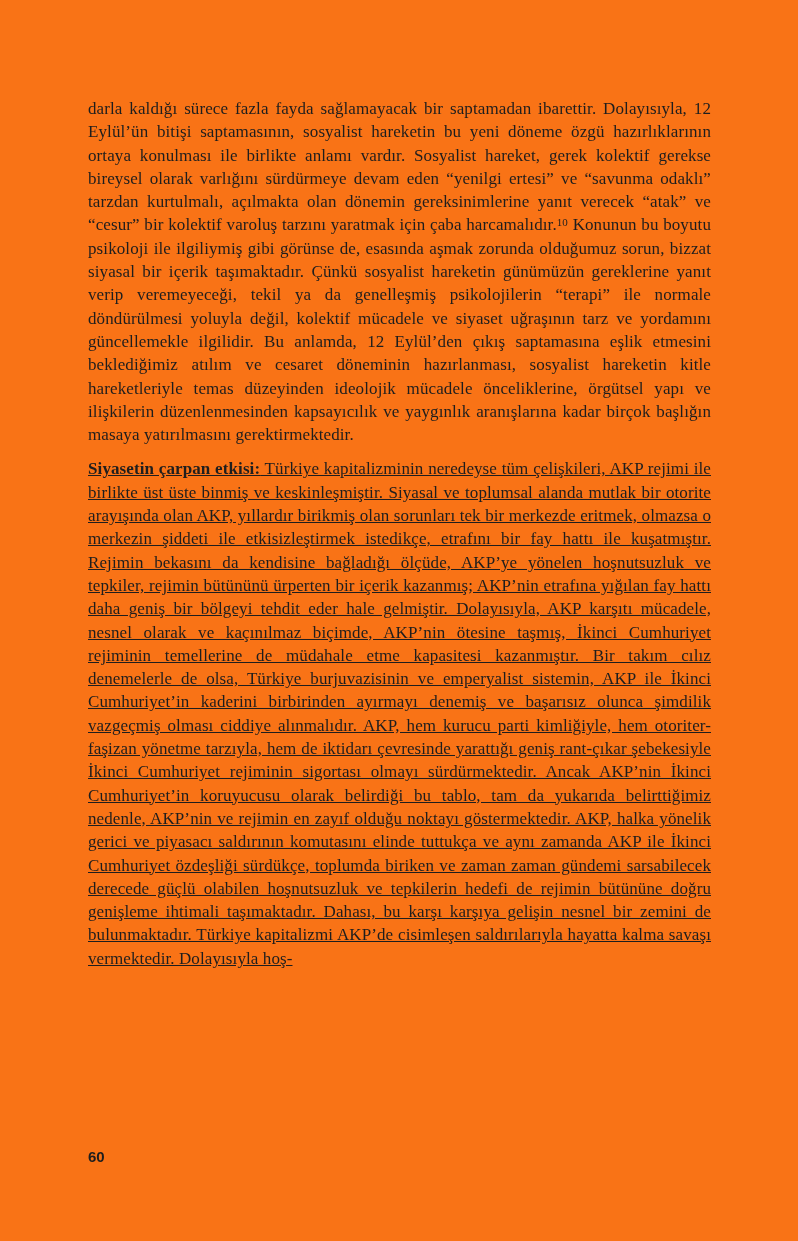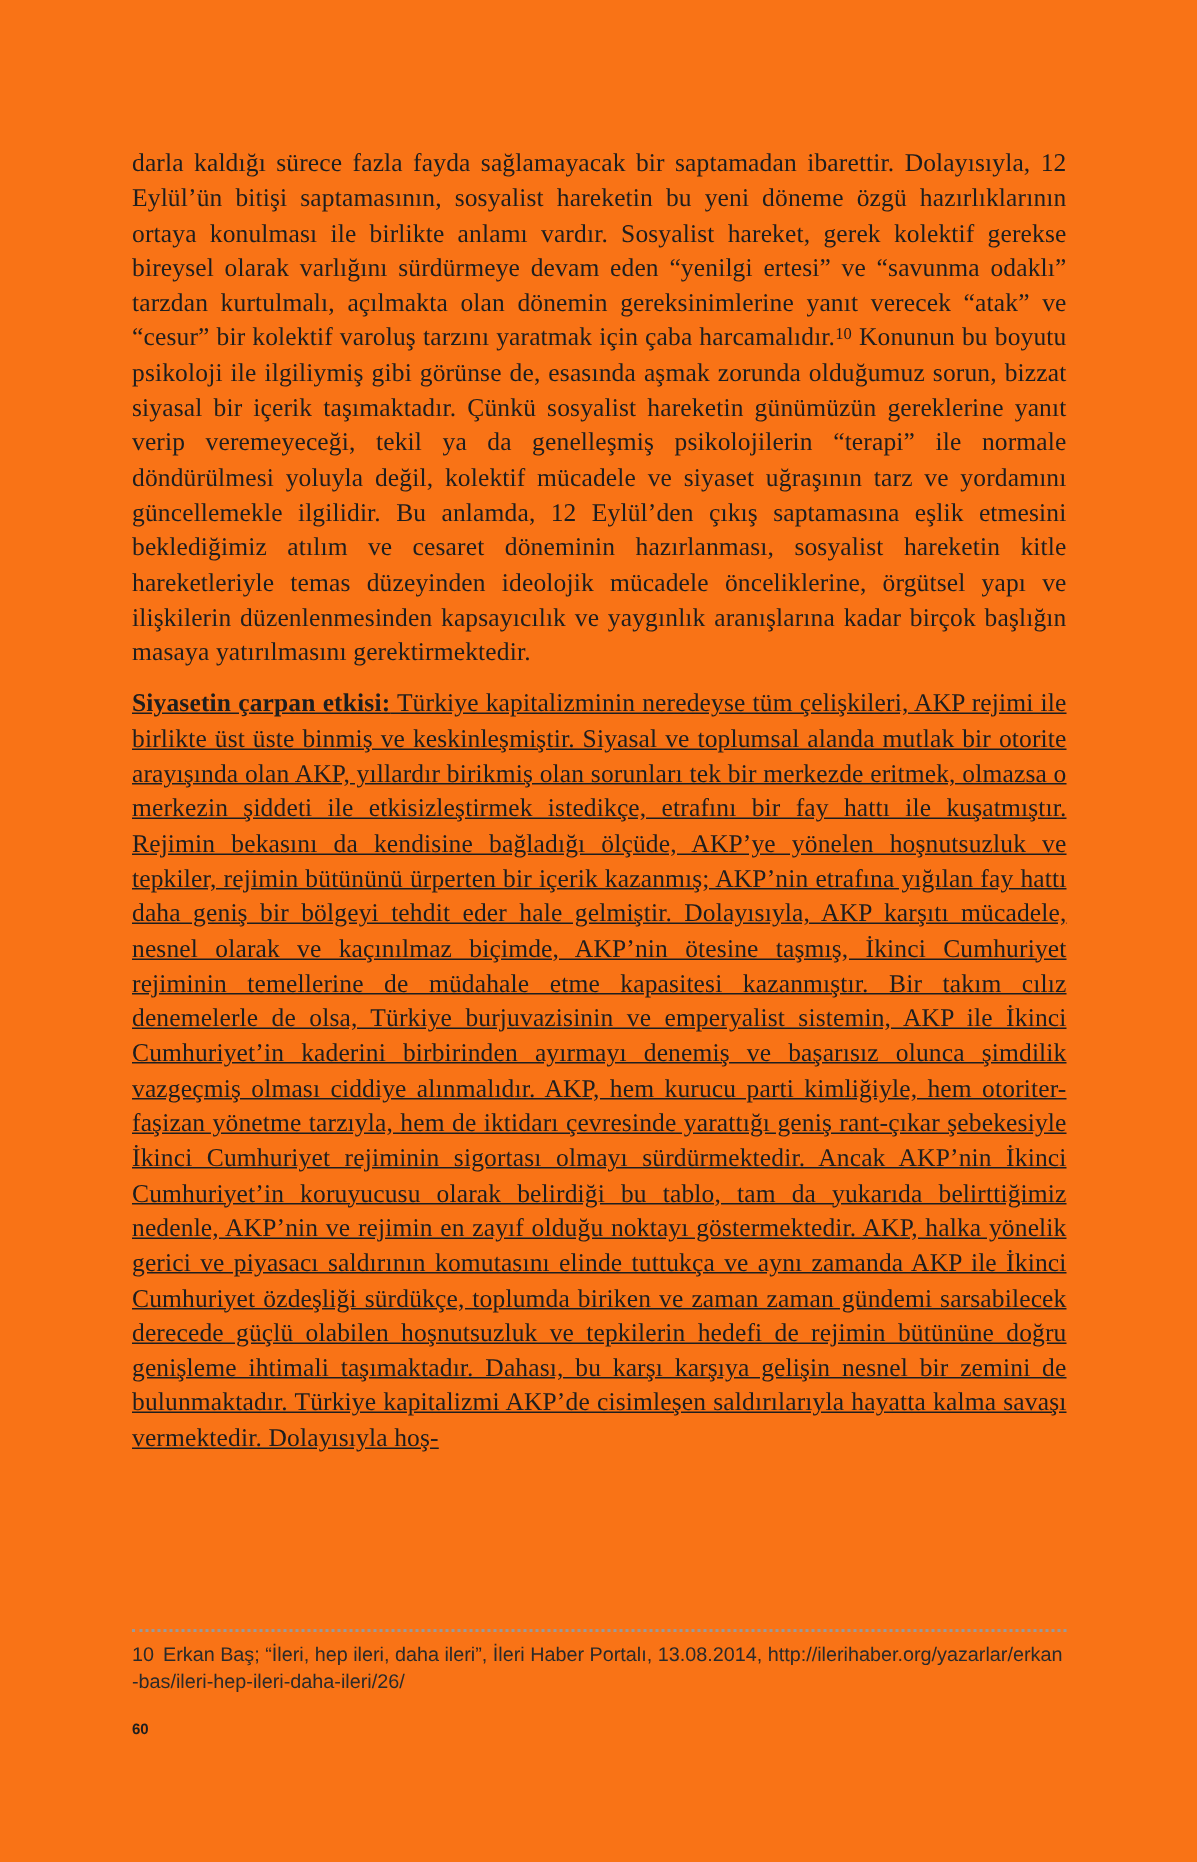--- a/index.html
+++ b/index.html
@@ -62,38 +62,34 @@
     color: #2a2a2a;
     text-align: left;
     word-break: break-all;
   }
   .fn-num { margin-right: 6px; }
   .page-number {
     position: absolute;
     left: 88px;
     top: 1148px;
     font-family: "Liberation Sans", "DejaVu Sans", sans-serif;
-    font-size: 10px;
+    font-size: 15px;
     font-weight: bold;
     color: #1e1e1e;
   }
 </style>
 </head>
 <body>
 
 <div class="page">
 
   <main class="content">
 
     <p class="para"><span>darla kaldığı sürece fazla fayda sağlamayacak bir saptamadan ibarettir. Dolayısıyla, 12 Eylül’ün bitişi saptamasının, sosyalist hareketin bu yeni döneme özgü hazırlıklarının ortaya konulması ile birlikte anlamı vardır. Sosyalist hareket, gerek kolektif gerekse bireysel olarak varlığını sürdürmeye devam eden “yenilgi ertesi” ve “savunma odaklı” tarzdan kurtulmalı, açılmakta olan dönemin gereksinimlerine yanıt verecek “atak” ve “cesur” bir kolektif varoluş tarzını yaratmak için çaba harcamalıdır.</span><sup class="fnref">10</sup><span> Konunun bu boyutu psikoloji ile ilgiliymiş gibi görünse de, esasında aşmak zorunda olduğumuz sorun, bizzat siyasal bir içerik taşımaktadır. Çünkü sosyalist hareketin günümüzün gereklerine yanıt verip veremeyeceği, tekil ya da genelleşmiş psikolojilerin “terapi” ile normale döndürülmesi yoluyla değil, kolektif mücadele ve siyaset uğraşının tarz ve yordamını güncellemekle ilgilidir. Bu anlamda, 12 Eylül’den çıkış saptamasına eşlik etmesini beklediğimiz atılım ve cesaret döneminin hazırlanması, sosyalist hareketin kitle hareketleriyle temas düzeyinden ideolojik mücadele önceliklerine, örgütsel yapı ve ilişkilerin düzenlenmesinden kapsayıcılık ve yaygınlık aranışlarına kadar birçok başlığın masaya yatırılmasını gerektirmektedir.</span></p>
 
     <p class="para para2"><strong class="lead">Siyasetin çarpan etkisi:</strong><span> Türkiye kapitalizminin neredeyse tüm çelişkileri, AKP rejimi ile birlikte üst üste binmiş ve keskinleşmiştir. Siyasal ve toplumsal alanda mutlak bir otorite arayışında olan AKP, yıllardır birikmiş olan sorunları tek bir merkezde eritmek, olmazsa o merkezin şiddeti ile etkisizleştirmek istedikçe, etrafını bir fay hattı ile kuşatmıştır. Rejimin bekasını da kendisine bağladığı ölçüde, AKP’ye yönelen hoşnutsuzluk ve tepkiler, rejimin bütününü ürperten bir içerik kazanmış; AKP’nin etrafına yığılan fay hattı daha geniş bir bölgeyi tehdit eder hale gelmiştir. Dolayısıyla, AKP karşıtı mücadele, nesnel olarak ve kaçınılmaz biçimde, AKP’nin ötesine taşmış, İkinci Cumhuriyet rejiminin temellerine de müdahale etme kapasitesi kazanmıştır. Bir takım cılız denemelerle de olsa, Türkiye burjuvazisinin ve emperyalist sistemin, AKP ile İkinci Cumhuriyet’in kaderini birbirinden ayırmayı denemiş ve başarısız olunca şimdilik vazgeçmiş olması ciddiye alınmalıdır. AKP, hem kurucu parti kimliğiyle, hem otoriter-faşizan yönetme tarzıyla, hem de iktidarı çevresinde yarattığı geniş rant-çıkar şebekesiyle İkinci Cumhuriyet rejiminin sigortası olmayı sürdürmektedir. Ancak AKP’nin İkinci Cumhuriyet’in koruyucusu olarak belirdiği bu tablo, tam da yukarıda belirttiğimiz nedenle, AKP’nin ve rejimin en zayıf olduğu noktayı göstermektedir. AKP, halka yönelik gerici ve piyasacı saldırının komutasını elinde tuttukça ve aynı zamanda AKP ile İkinci Cumhuriyet özdeşliği sürdükçe, toplumda biriken ve zaman zaman gündemi sarsabilecek derecede güçlü olabilen hoşnutsuzluk ve tepkilerin hedefi de rejimin bütününe doğru genişleme ihtimali taşımaktadır. Dahası, bu karşı karşıya gelişin nesnel bir zemini de bulunmaktadır. Türkiye kapitalizmi AKP’de cisimleşen saldırılarıyla hayatta kalma savaşı vermektedir. Dolayısıyla hoş-</span></p>
 
   </main>
 
-  <footer class="footnote-area">
-    <div class="footnote-rule"></div>
-    <p class="footnote"><span class="fn-num">10</span><span>Erkan Baş; “İleri, hep ileri, daha ileri”, İleri Haber Portalı, 13.08.2014, http://ilerihaber.org/yazarlar/erkan-bas/ileri-hep-ileri-daha-ileri/26/</span></p>
-  </footer>
 
   <div class="page-number">60</div>
 
 </div>
 
 </body></html>

